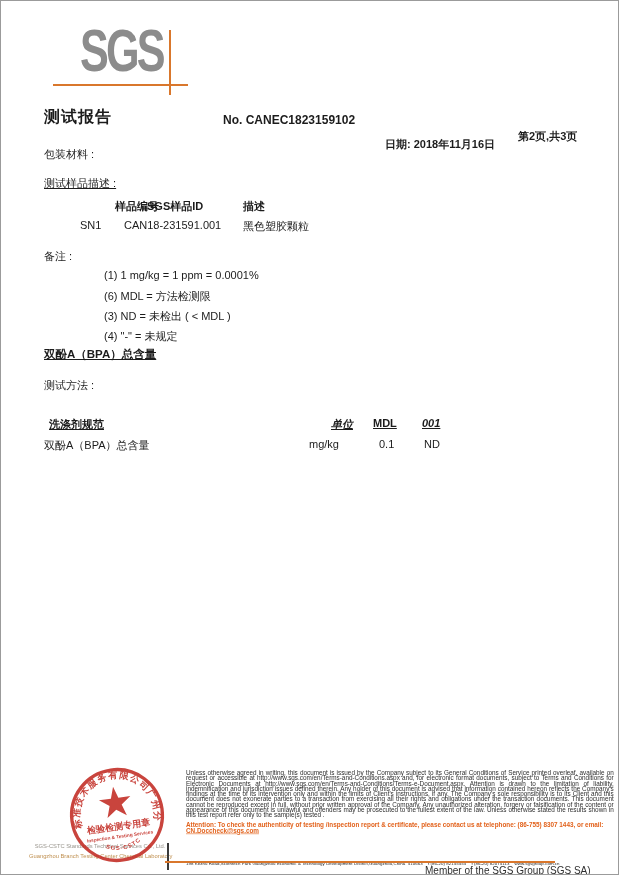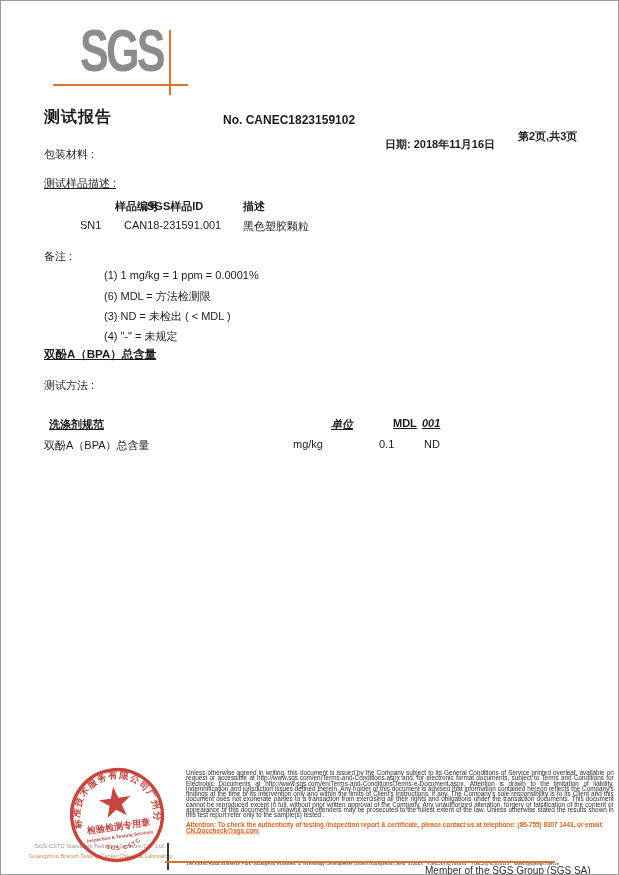--- a/index.html
+++ b/index.html
@@ -29,22 +29,22 @@
   .sample-desc{left:43px; top:175px; text-decoration:underline;}
   .th-col1{left:66px; top:198px;margin-left:48px;} .th-col2{left:146px; top:198px;text-align:center;} .th-col3{left:242px; top:198px;}
   .td-col1{left:79px; top:218px;} .td-col2{left:123px; top:218px;} .td-col3{left:242px; top:218px;}
   .remarks-label{left:43px; top:248px;}
   .note0{left:103px; top:268px;} .note1{left:103px; top:288px;}
   .note2{left:103px; top:308px;} .note3{left:103px; top:328px;}
   .bpa-head{left:43px; top:346px; font-weight:bold; text-decoration:underline; font-size:11.5px;}
   .method-label{left:43px; top:377px;}
   .method-text{left:103px; top:375px; width:478px; font-size:11.5px; line-height:21px; text-align:justify;}
   .rt-item-h{left:48px; top:416px;} .rt-unit-h{left:330px; top:416px;}
-  .rt-mdl-h{left:392px; top:416px;} .rt-smp-h{left:421px; top:416px;}
-  .rt-item{left:43px; top:437px;} .rt-unit{left:292px; top:437px;}
+  .rt-mdl-h{left:372px; top:416px;} .rt-smp-h{left:421px; top:416px;}
+  .rt-item{left:43px; top:437px;} .rt-unit{left:308px; top:437px;}
   .rt-mdl{left:378px; top:437px;text-align:center;} .rt-val{left:423px; top:437px;}
   
   .scale-wrap{transform:scale(0.578); transform-origin:0 0;}
   .legal{left:185px; top:769px; width:428px; height:54px; overflow:hidden;}
   .legal .inner{width:740px; font-size:11px; line-height:9.3px; text-align:justify; color:#2e2e2e;}
   .attention{left:185px; top:821px; width:428px;}
   .attention .inner{width:740px; font-size:11px; line-height:10px; font-weight:bold; color:#e2621c;}
   .addr{left:185px; top:838px; width:430px;}
   .addr .inner{width:745px; white-space:pre; color:#222;}
   .addr-en{font-size:7.6px; line-height:13px; letter-spacing:0.1px;}

